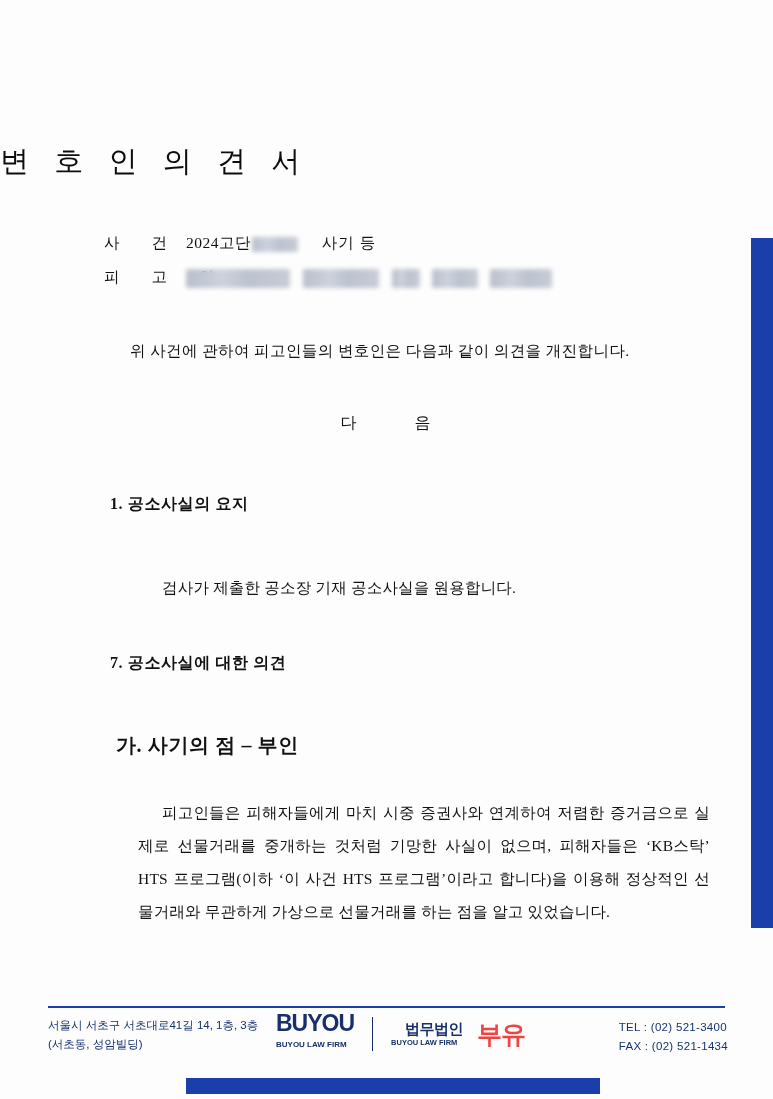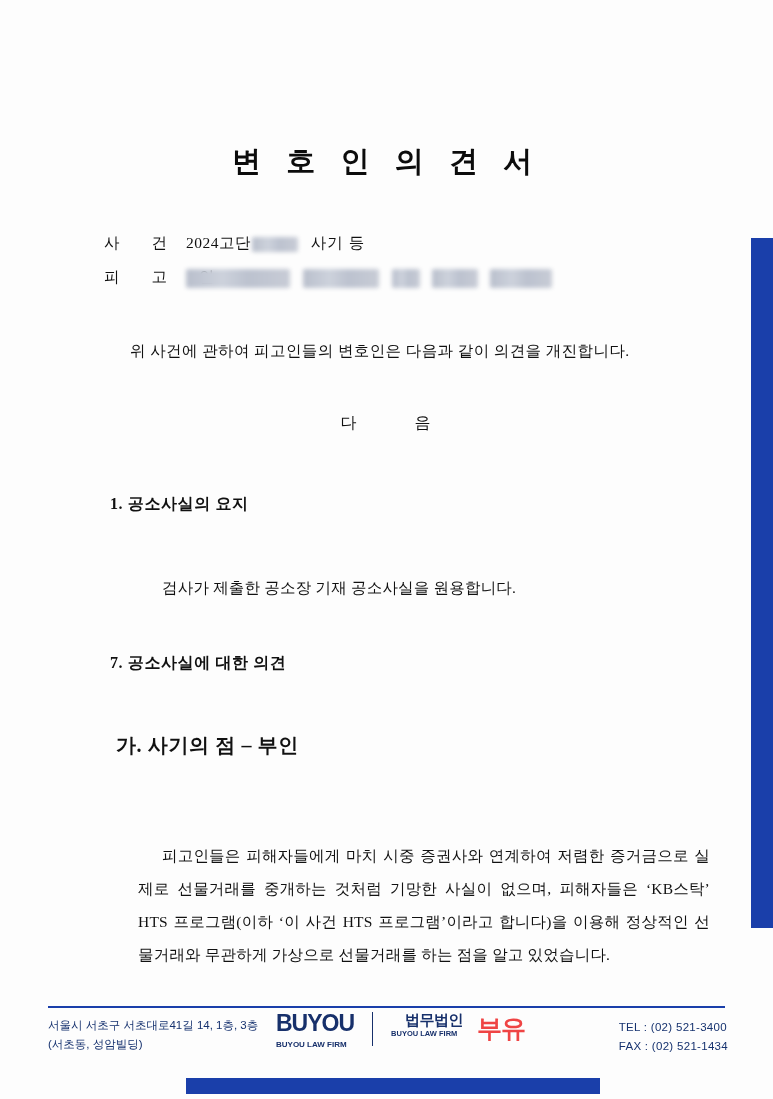--- a/index.html
+++ b/index.html
@@ -28,23 +28,23 @@
     height: 690px;
     background: #1a3faa;
   }
 
   
   .doc-title {
     position: absolute;
     top: 142px;
     left: 0;
     width: 773px;
-    text-align: center;
+    text-align: left;
     font-size: 29px;
-    font-weight: bold;
+    font-weight: normal;
     letter-spacing: 9px;
     color: #0c0c0c;
   }
 
   
   .field-row {
     position: absolute;
     left: 104px;
     font-size: 15.5px;
     color: #111;
@@ -63,21 +63,21 @@
     display: inline-block;
     vertical-align: middle;
     background: linear-gradient(90deg,#b9bfcc 0%, #cdd2dc 35%, #bcc2cf 60%, #c8ccd6 100%);
     filter: blur(2.2px);
     border-radius: 2px;
   }
   #case-row { top: 233px; }
   #defendant-row { top: 267px; }
 
   .case-num { letter-spacing: 0.5px; font-family: Liberation Serif, serif; }
-  .case-suffix { margin-left: 9px; letter-spacing: 1px; }
+  .case-suffix { margin-left: 20px; letter-spacing: 1px; }
 
   
   .intro {
     position: absolute;
     top: 336px;
     left: 104px;
     width: 580px;
     font-size: 15.5px;
     letter-spacing: 0.4px;
     line-height: 30px;
@@ -122,21 +122,21 @@
     position: absolute;
     left: 110px;
     width: 572px;
     font-size: 15.5px;
     line-height: 33px;
     letter-spacing: 0.2px;
     text-align: justify;
     margin-left: 28px;
   }
   #par1 { top: 571px; text-indent: 24px; }
-  #par2 { top: 839px; text-indent: 24px; }
+  #par2 { top: 796px; text-indent: 24px; }
 
   
   .footer-line {
     position: absolute;
     left: 48px;
     top: 1006px;
     width: 677px;
     height: 2px;
     background: #1a3faa;
   }
@@ -154,20 +154,21 @@
     top: 4px;
     font-size: 11.5px;
     color: #16326f;
     line-height: 19px;
   }
   .footer-logo {
     position: absolute;
     left: 228px;
     top: 0px;
     display: flex;
+    align-items: center;
     gap: 8px;
   }
   .logo-buyou {
     font-family: "Liberation Sans", sans-serif;
     font-weight: bold;
     font-size: 23px;
     color: #17306b;
     letter-spacing: -1px;
     line-height: 22px;
     position: relative;

